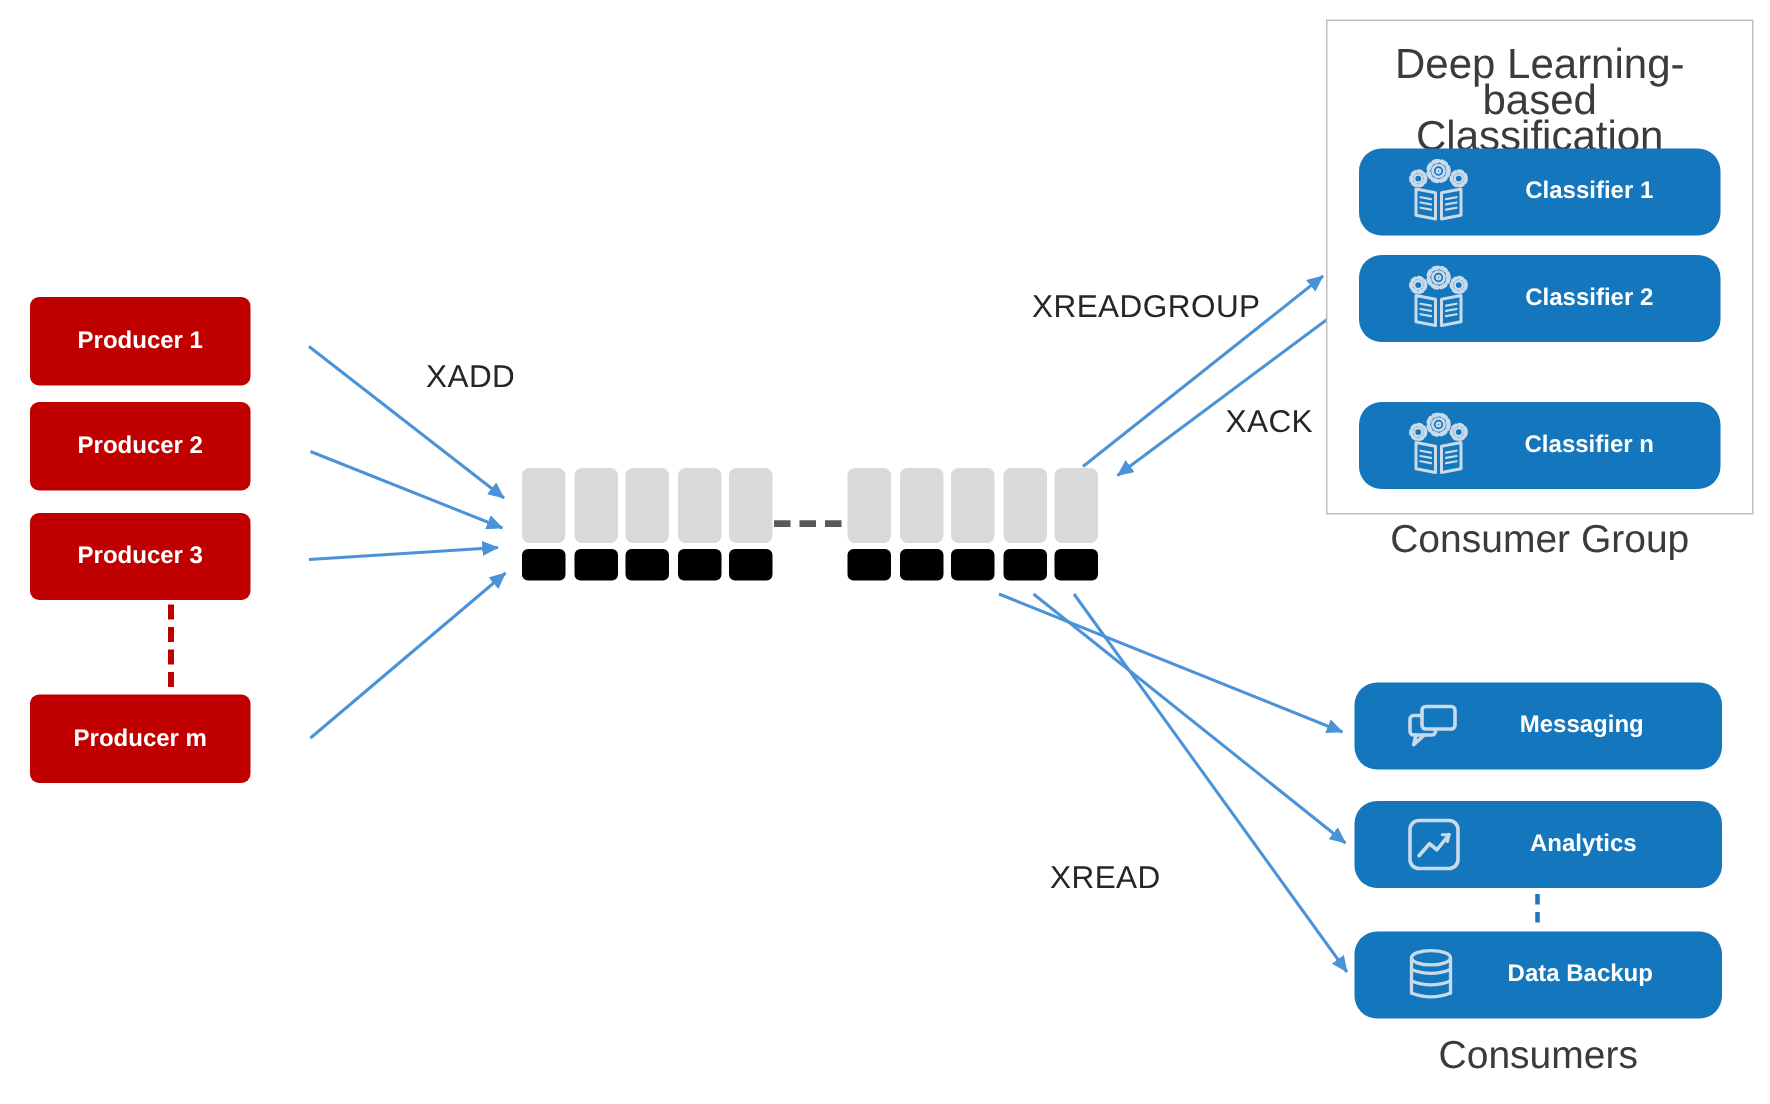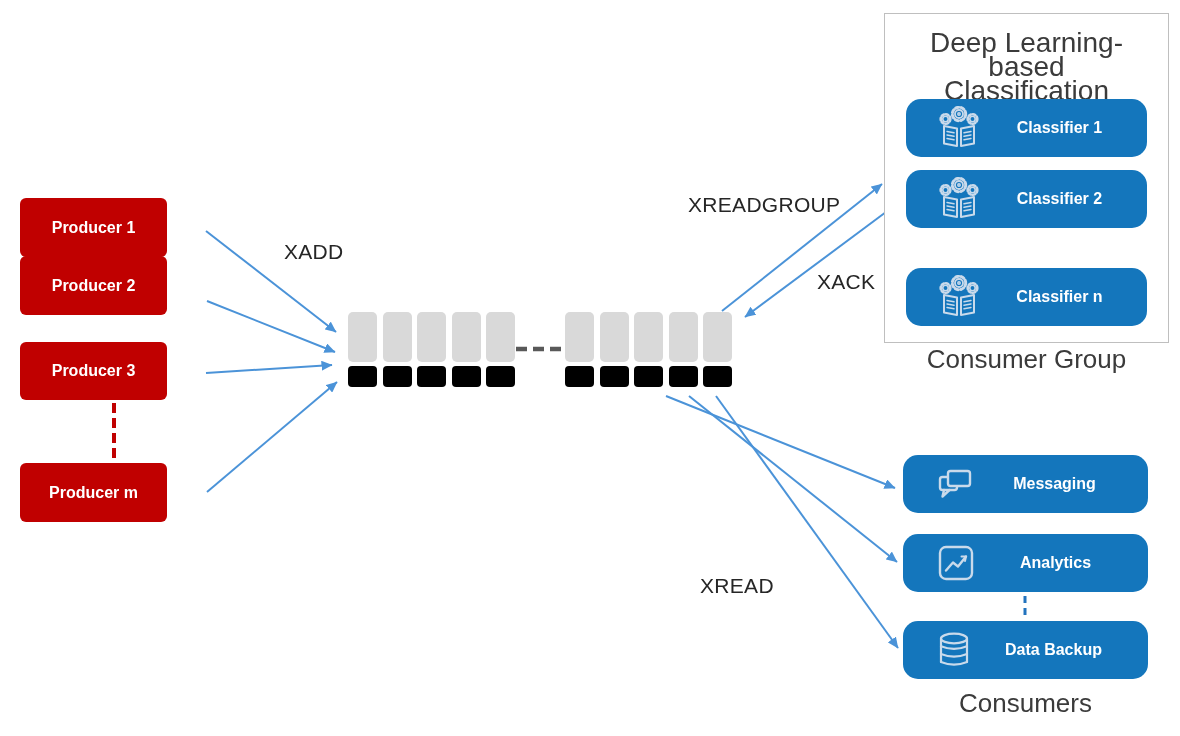--- a/index.html
+++ b/index.html
@@ -14,21 +14,21 @@
   .dash-red { stroke:var(--producer-red,#C00000); stroke-width:4; stroke-dasharray:10 5; }
   .dash-gray { stroke:#595959; stroke-width:4.5; stroke-dasharray:11 6; }
   .dash-blue { stroke:#2273BE; stroke-width:3; stroke-dasharray:7 5; }
 
   .producer {
     position:absolute; left:20px; width:147px; height:59px;
     background:var(--producer-red,#C00000); border-radius:6px;
     color:#fff; font-weight:bold; font-size:16px;
     display:flex; align-items:center; justify-content:center;
   }
-  .p1 { top:198px; } .p2 { top:256px; } .p3 { top:342px; height:58px; } .p4 { top:463px; }
+  .p1 { top:198px; } .p2 { top:268px; } .p3 { top:342px; height:58px; } .p4 { top:463px; }
 
   .stream-group { position:absolute; top:312px; display:flex; flex-direction:column; gap:4px; }
   #sg1 { left:348px; } #sg2 { left:565px; }
   .row-entries, .row-ids { display:flex; gap:5.5px; }
   .cell-gray { width:29px; height:50px; background:var(--cell-gray,#D9D9D9); border-radius:5px; }
   .cell-black { width:29px; height:21px; background:var(--cell-black,#000000); border-radius:4px; }
 
   .cmd { position:absolute; font-size:21px; color:#262626; letter-spacing:0.3px; }
   .cmd-xadd { left:284px; top:240px; }
   .cmd-xreadgroup { left:688px; top:193px; }

